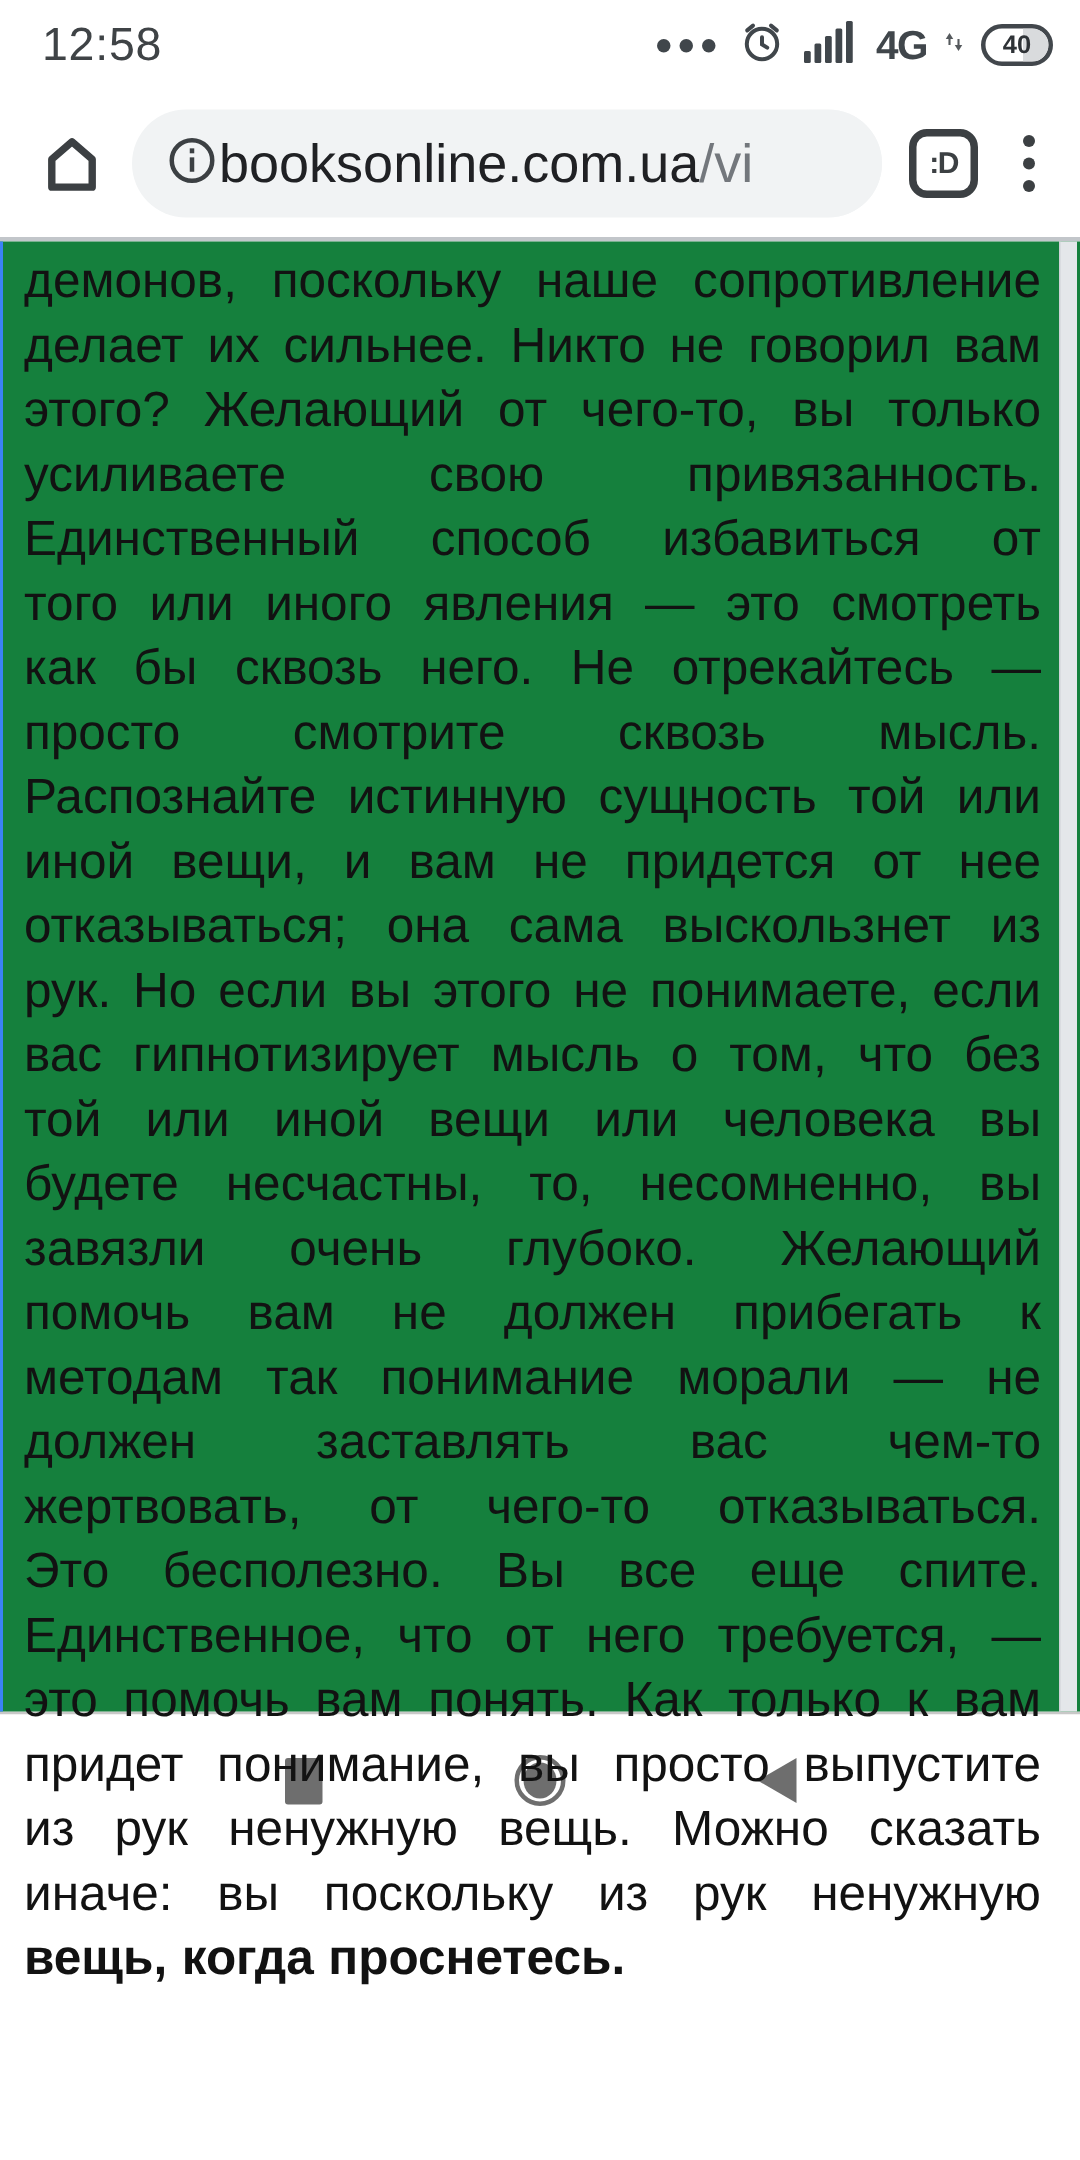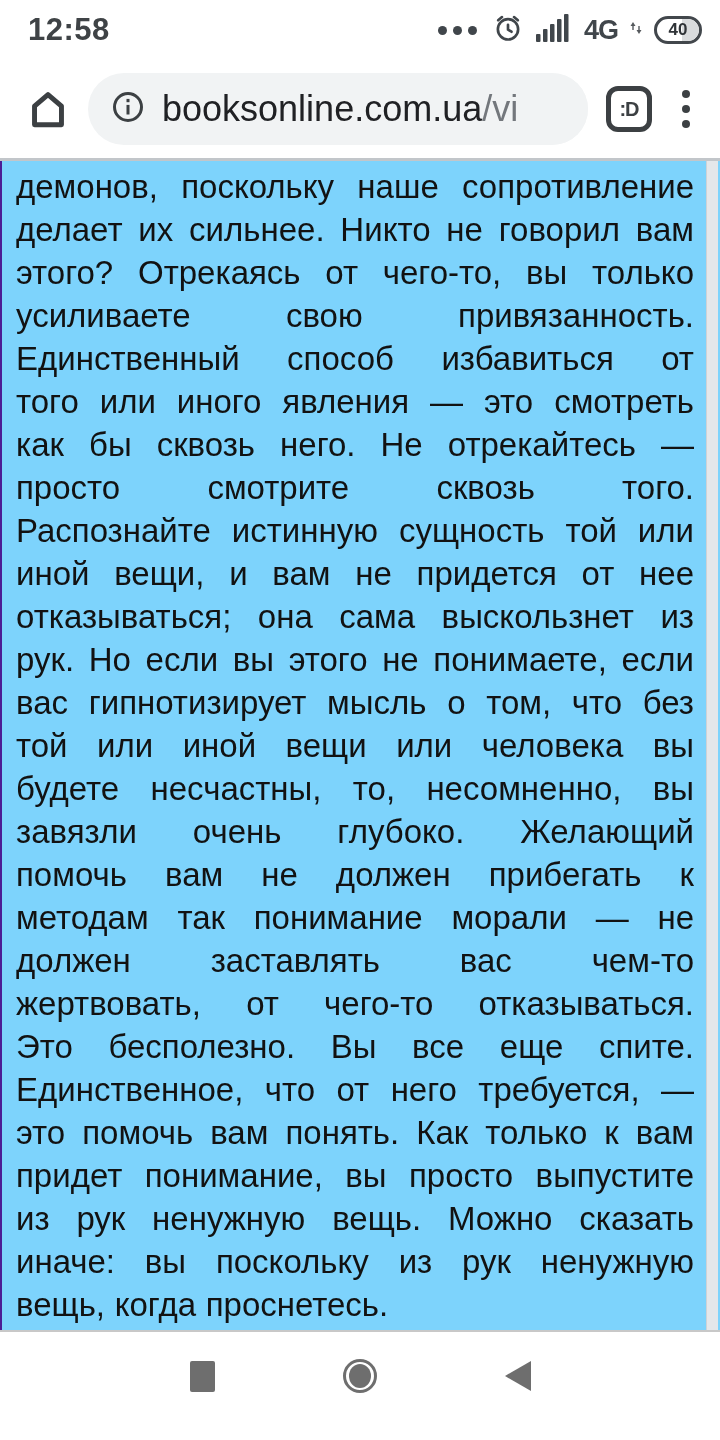--- a/index.html
+++ b/index.html
@@ -2,62 +2,62 @@
 <html><head>
 <meta charset="utf-8">
 <style>
   * { margin:0; padding:0; box-sizing:border-box; }
   html,body { width:720px; height:1440px; background:#ffffff; overflow:hidden;
               font-family:"Liberation Sans", sans-serif; }
 
   
   .status-bar { height:60px; display:flex; align-items:center;
                 justify-content:space-between; padding:0 18px 0 28px; background:#fff; }
-  .sb-time { font-size:31px; font-weight:700; color:#3f4346; letter-spacing:.5px; }
+  .sb-time { font-size:31px; font-weight:400; color:#3f4346; letter-spacing:.5px; }
   .sb-right { display:flex; align-items:center; gap:12px; }
   .sb-dots { display:flex; gap:6px; align-items:center; margin-right:3px; }
   .sb-dots i { width:9px; height:9px; border-radius:50%; background:#40464b; display:block; }
   .sb-4g { font-size:27px; font-weight:700; color:#40464b; letter-spacing:-1px; }
   .battery { position:relative; width:48px; height:28px; border:3px solid #42474c;
              border-radius:14px; background:#fff; overflow:hidden;
              display:flex; align-items:center; justify-content:center; }
   .battery .fill { position:absolute; right:0; top:0; bottom:0; width:40%;
                    background:#d9dbdd; border-radius:0 11px 11px 0; }
   .battery .pct { position:relative; font-size:17px; font-weight:700; color:#2f3337; z-index:1; }
 
   
   .toolbar { height:98px; display:flex; align-items:center; padding:0 20px 0 22px; background:#fff; }
   .tb-home { width:52px; display:flex; justify-content:center; cursor:pointer; }
   .omnibox { flex:1; height:72px; background:#f1f3f4; border-radius:36px;
              display:flex; align-items:center; padding:0 18px 0 22px;
              margin:0 18px 0 14px; overflow:hidden; position:relative; }
-  .omni-url { margin-left:16px; font-size:36px; white-space:nowrap; overflow:hidden; flex:1; }
+  .omni-url { font-size:36px; white-space:nowrap; overflow:hidden; flex:1; }
   .omni-domain { color:#202124; }
   .omni-path { color:#73777c; }
   .omni-fade { position:absolute; right:0; top:0; bottom:0; width:64px;
                background:linear-gradient(to right, rgba(241,243,244,0), #f1f3f4 75%); }
   .tab-switcher { width:46px; height:46px; border:5px solid #3c4043; border-radius:12px;
                   display:grid; place-items:center; color:#3c4043;
                   font-size:20px; font-weight:800; letter-spacing:-1px; cursor:pointer;
                   flex:0 0 auto; }
   .kebab { display:flex; flex-direction:column; gap:7px; padding:6px 10px; margin-left:20px; cursor:pointer; }
   .kebab i { width:8px; height:8px; border-radius:50%; background:#3c4043; display:block; }
 
   .page-divider { height:3px; background:#c2c6ca; }
 
   
-  .content { position:relative; height:1169px; background:#7dd3fc;
-             border-left:2px solid #4c1d95; }
+  .content { position:relative; height:980px; background:#15803d;
+             border-left:2px solid #3b82f6; }
   .scroll-strip { position:absolute; top:0; bottom:0; right:2px; width:12px;
                   background:#e4e7ea; border-left:1px solid #ced2d6; }
   .text-wrap { padding:4px 26px 0 14px; }
   .tline { font-size:33px; line-height:43px; height:43px; overflow:hidden;
            color:#121212; text-align:justify; text-align-last:justify;
            word-spacing:.5px; }
-  .tline.last { text-align-last:left; }
+  .tline.last { text-align-last:left;font-weight:bold; }
   .content-bottom { height:2px; background:#c8c8c8; }
 
   
   .navbar { height:88px; background:#fff; display:flex; align-items:center;
             justify-content:center; gap:128px; }
   .nav-recents { width:25px; height:31px; background:#6e6e6e; border-radius:2px; cursor:pointer; }
   .nav-home { width:34px; height:34px; border:3px solid #6e6e6e; border-radius:50%;
               display:grid; place-items:center; cursor:pointer; }
   .nav-home i { width:22px; height:24px; border-radius:50%; background:#6e6e6e; display:block; }
   .nav-back { width:0; height:0; border-top:15px solid transparent;
@@ -141,26 +141,26 @@
       <i></i>
   </div>
 </div>
 
 <div class="page-divider"></div>
 
 <div class="content">
   <div class="text-wrap" id="line-container">
       <div class="tline">демонов, поскольку наше сопротивление</div>
       <div class="tline">делает их сильнее. Никто не говорил вам</div>
-      <div class="tline">этого? Отрекаясь от чего-то, вы только</div>
+      <div class="tline">этого? Желающий от чего-то, вы только</div>
       <div class="tline">усиливаете свою привязанность.</div>
       <div class="tline">Единственный способ избавиться от</div>
       <div class="tline">того или иного явления — это смотреть</div>
       <div class="tline">как бы сквозь него. Не отрекайтесь —</div>
-      <div class="tline">просто смотрите сквозь того.</div>
+      <div class="tline">просто смотрите сквозь мысль.</div>
       <div class="tline">Распознайте истинную сущность той или</div>
       <div class="tline">иной вещи, и вам не придется от нее</div>
       <div class="tline">отказываться; она сама выскользнет из</div>
       <div class="tline">рук. Но если вы этого не понимаете, если</div>
       <div class="tline">вас гипнотизирует мысль о том, что без</div>
       <div class="tline">той или иной вещи или человека вы</div>
       <div class="tline">будете несчастны, то, несомненно, вы</div>
       <div class="tline">завязли очень глубоко. Желающий</div>
       <div class="tline">помочь вам не должен прибегать к</div>
       <div class="tline">методам так понимание морали — не</div>

